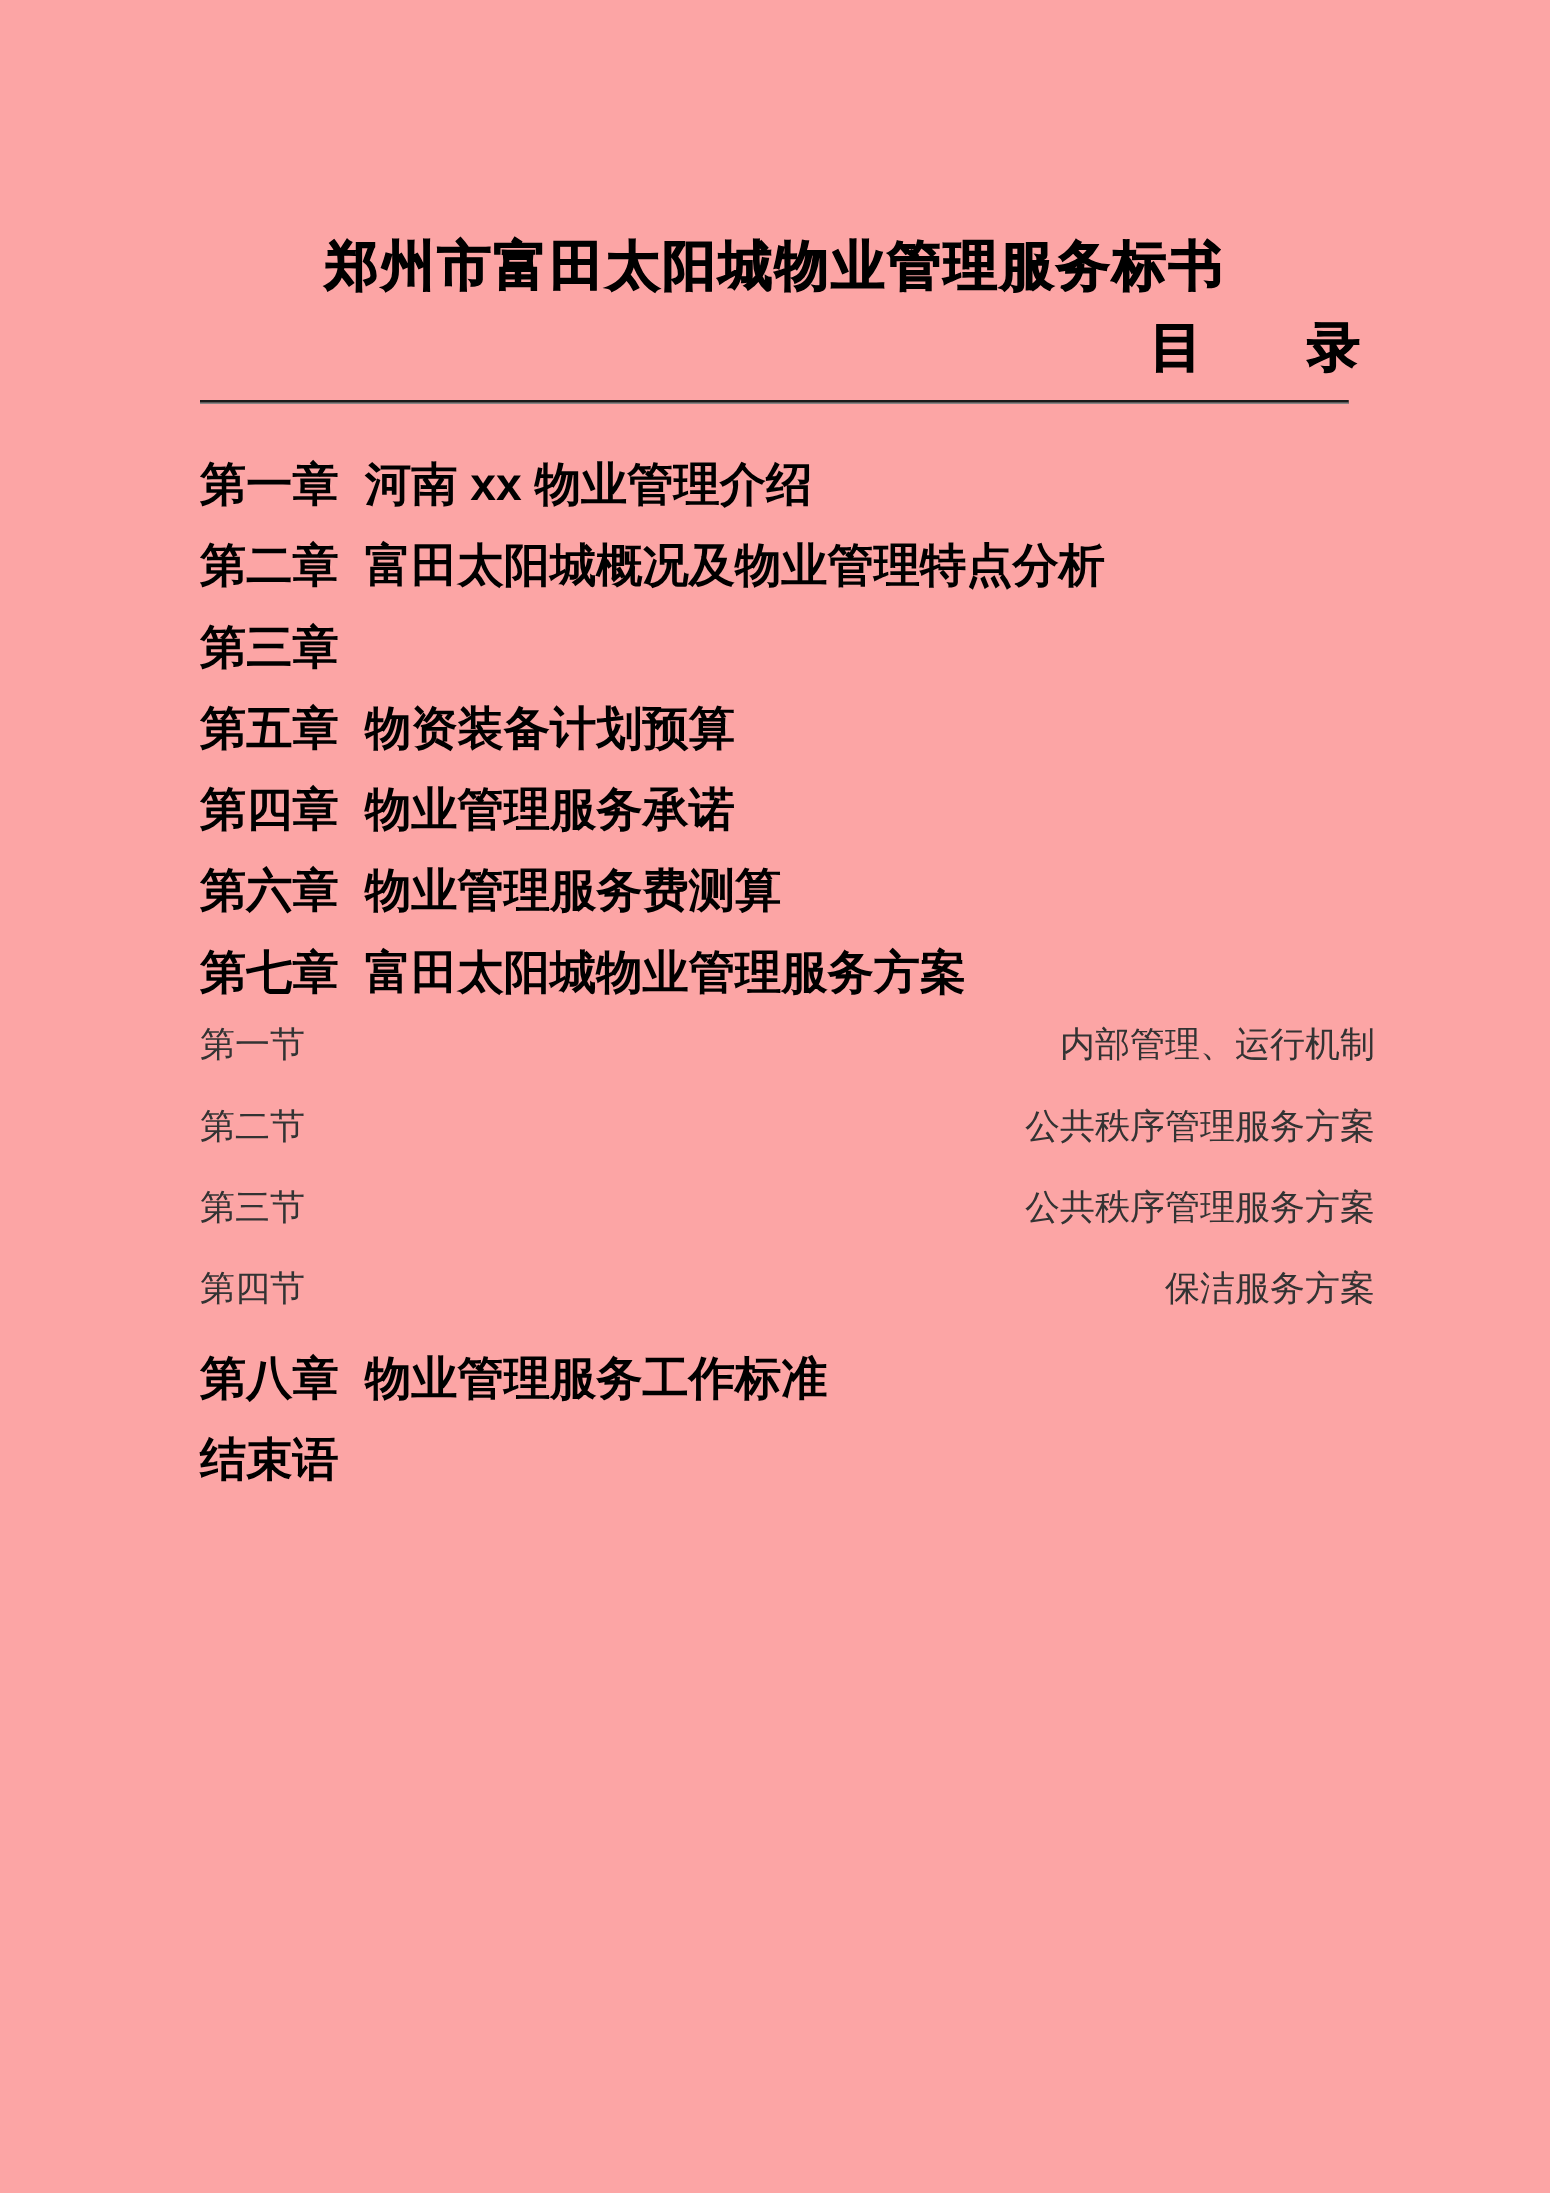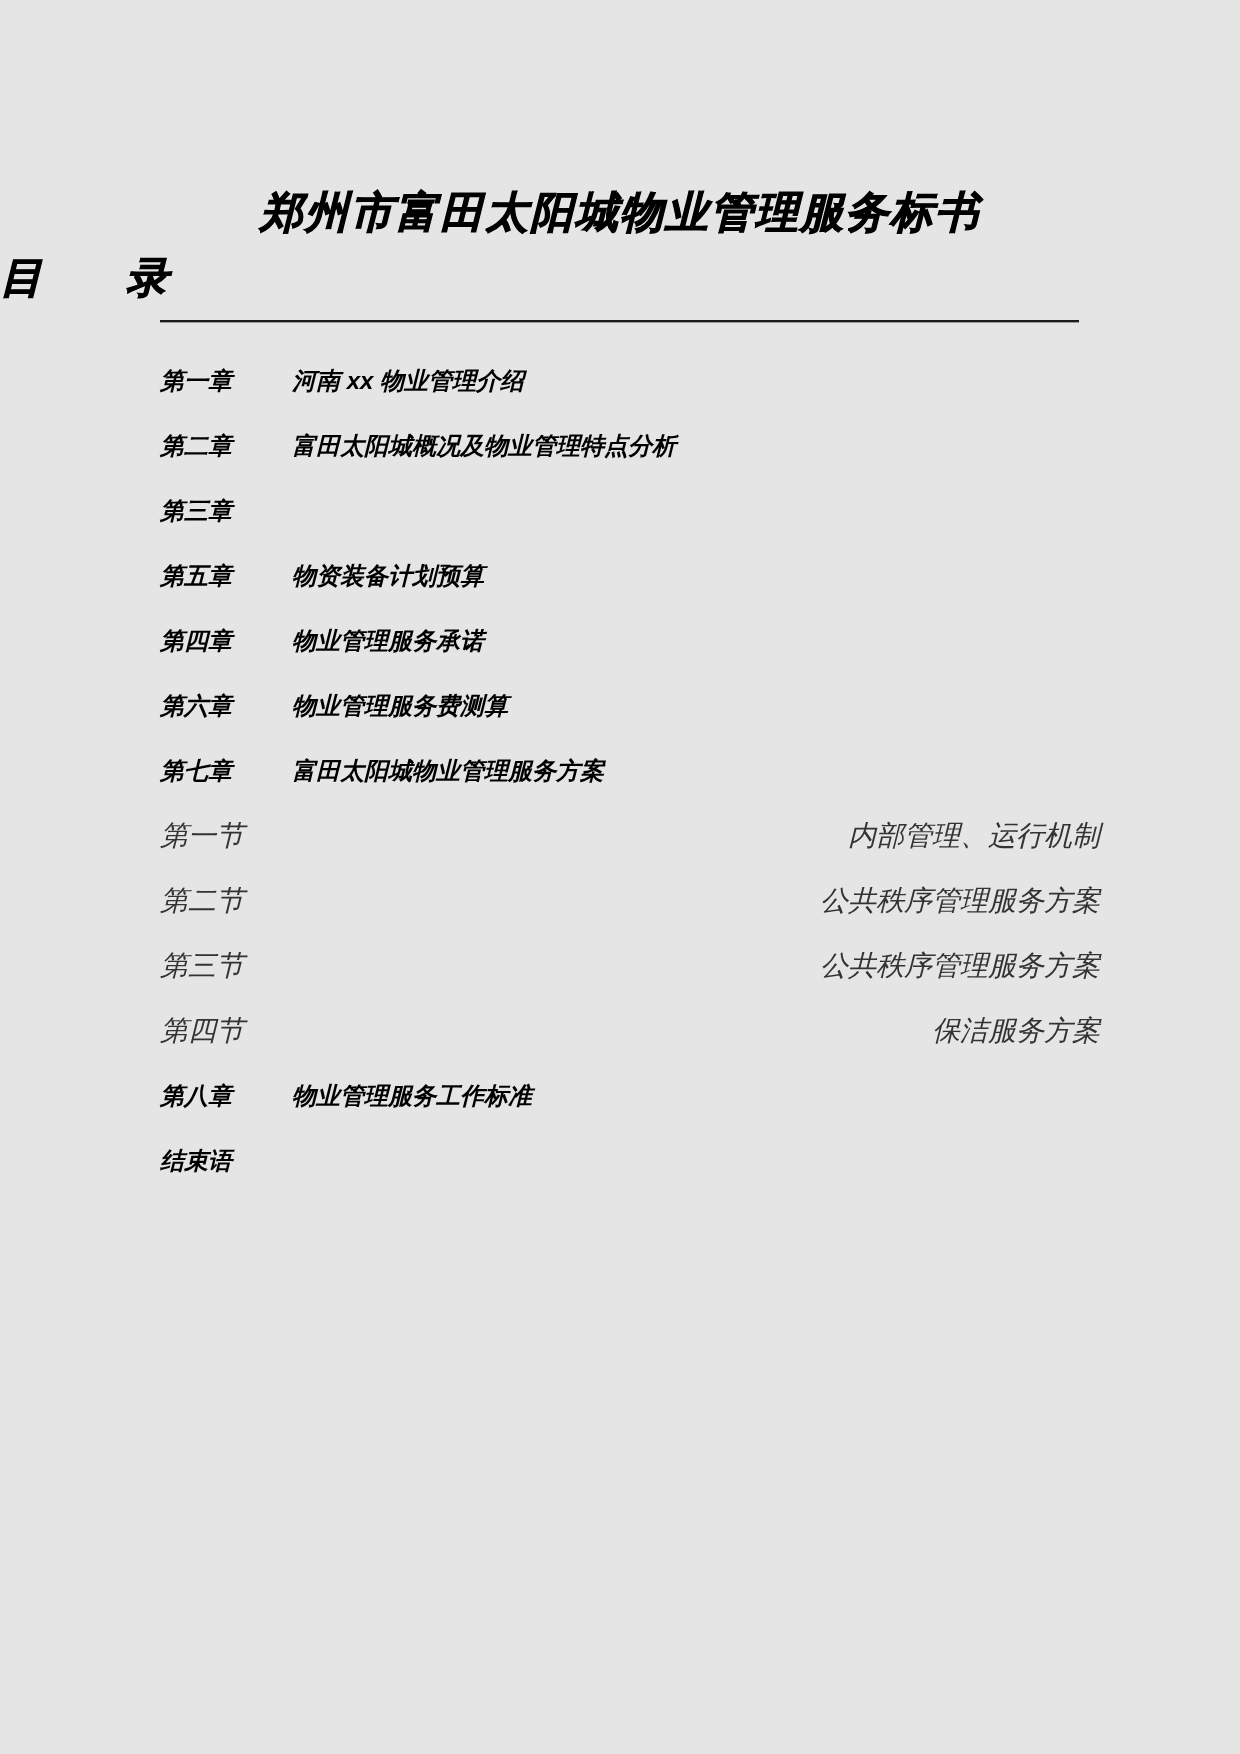--- a/index.html
+++ b/index.html
@@ -8,43 +8,42 @@
     width: 1240px;
     height: 1754px;
     position: relative;
     font-family: "Liberation Serif", serif;
     color: #000000;
     overflow: hidden;
   }
   .page {
     position: absolute;
     inset: 0;
-    background: #e5e5e5;
-    font-style: italic;
+    background: #fca5a5;
   }
   .doc-title {
     position: absolute;
     top: 184px;
     left: 0;
     width: 1240px;
     text-align: center;
     font-family: "Liberation Sans", sans-serif;
     font-weight: 900;
     font-size: 43px;
     letter-spacing: 2px;
     color: #000000;
     -webkit-text-stroke: 1px #000000;
     white-space: nowrap;
   }
   .toc-heading {
     position: absolute;
     top: 250px;
     left: 0;
     width: 1088px;
-    text-align: left;
+    text-align: right;
     font-family: "Liberation Sans", sans-serif;
     font-weight: 900;
     font-size: 42px;
     color: #000000;
     -webkit-text-stroke: 1px #000000;
     white-space: pre;
   }
   .heading-rule {
     position: absolute;
     top: 320px;
@@ -65,22 +64,23 @@
     display: flex;
     align-items: center;
     white-space: nowrap;
   }
   .toc-row .label {
     flex: 0 0 132px;
   }
   .toc-row.chapter {
     font-family: "Liberation Sans", sans-serif;
     font-weight: bold;
-    font-size: 24px;
+    font-size: 37px;
     color: #000000;
+    align-items: flex-end;
   }
   .toc-row.section {
     font-family: "Liberation Serif", serif;
     font-weight: normal;
     font-size: 28px;
     color: #333333;
     justify-content: space-between;
   }
 </style>
 </head>

